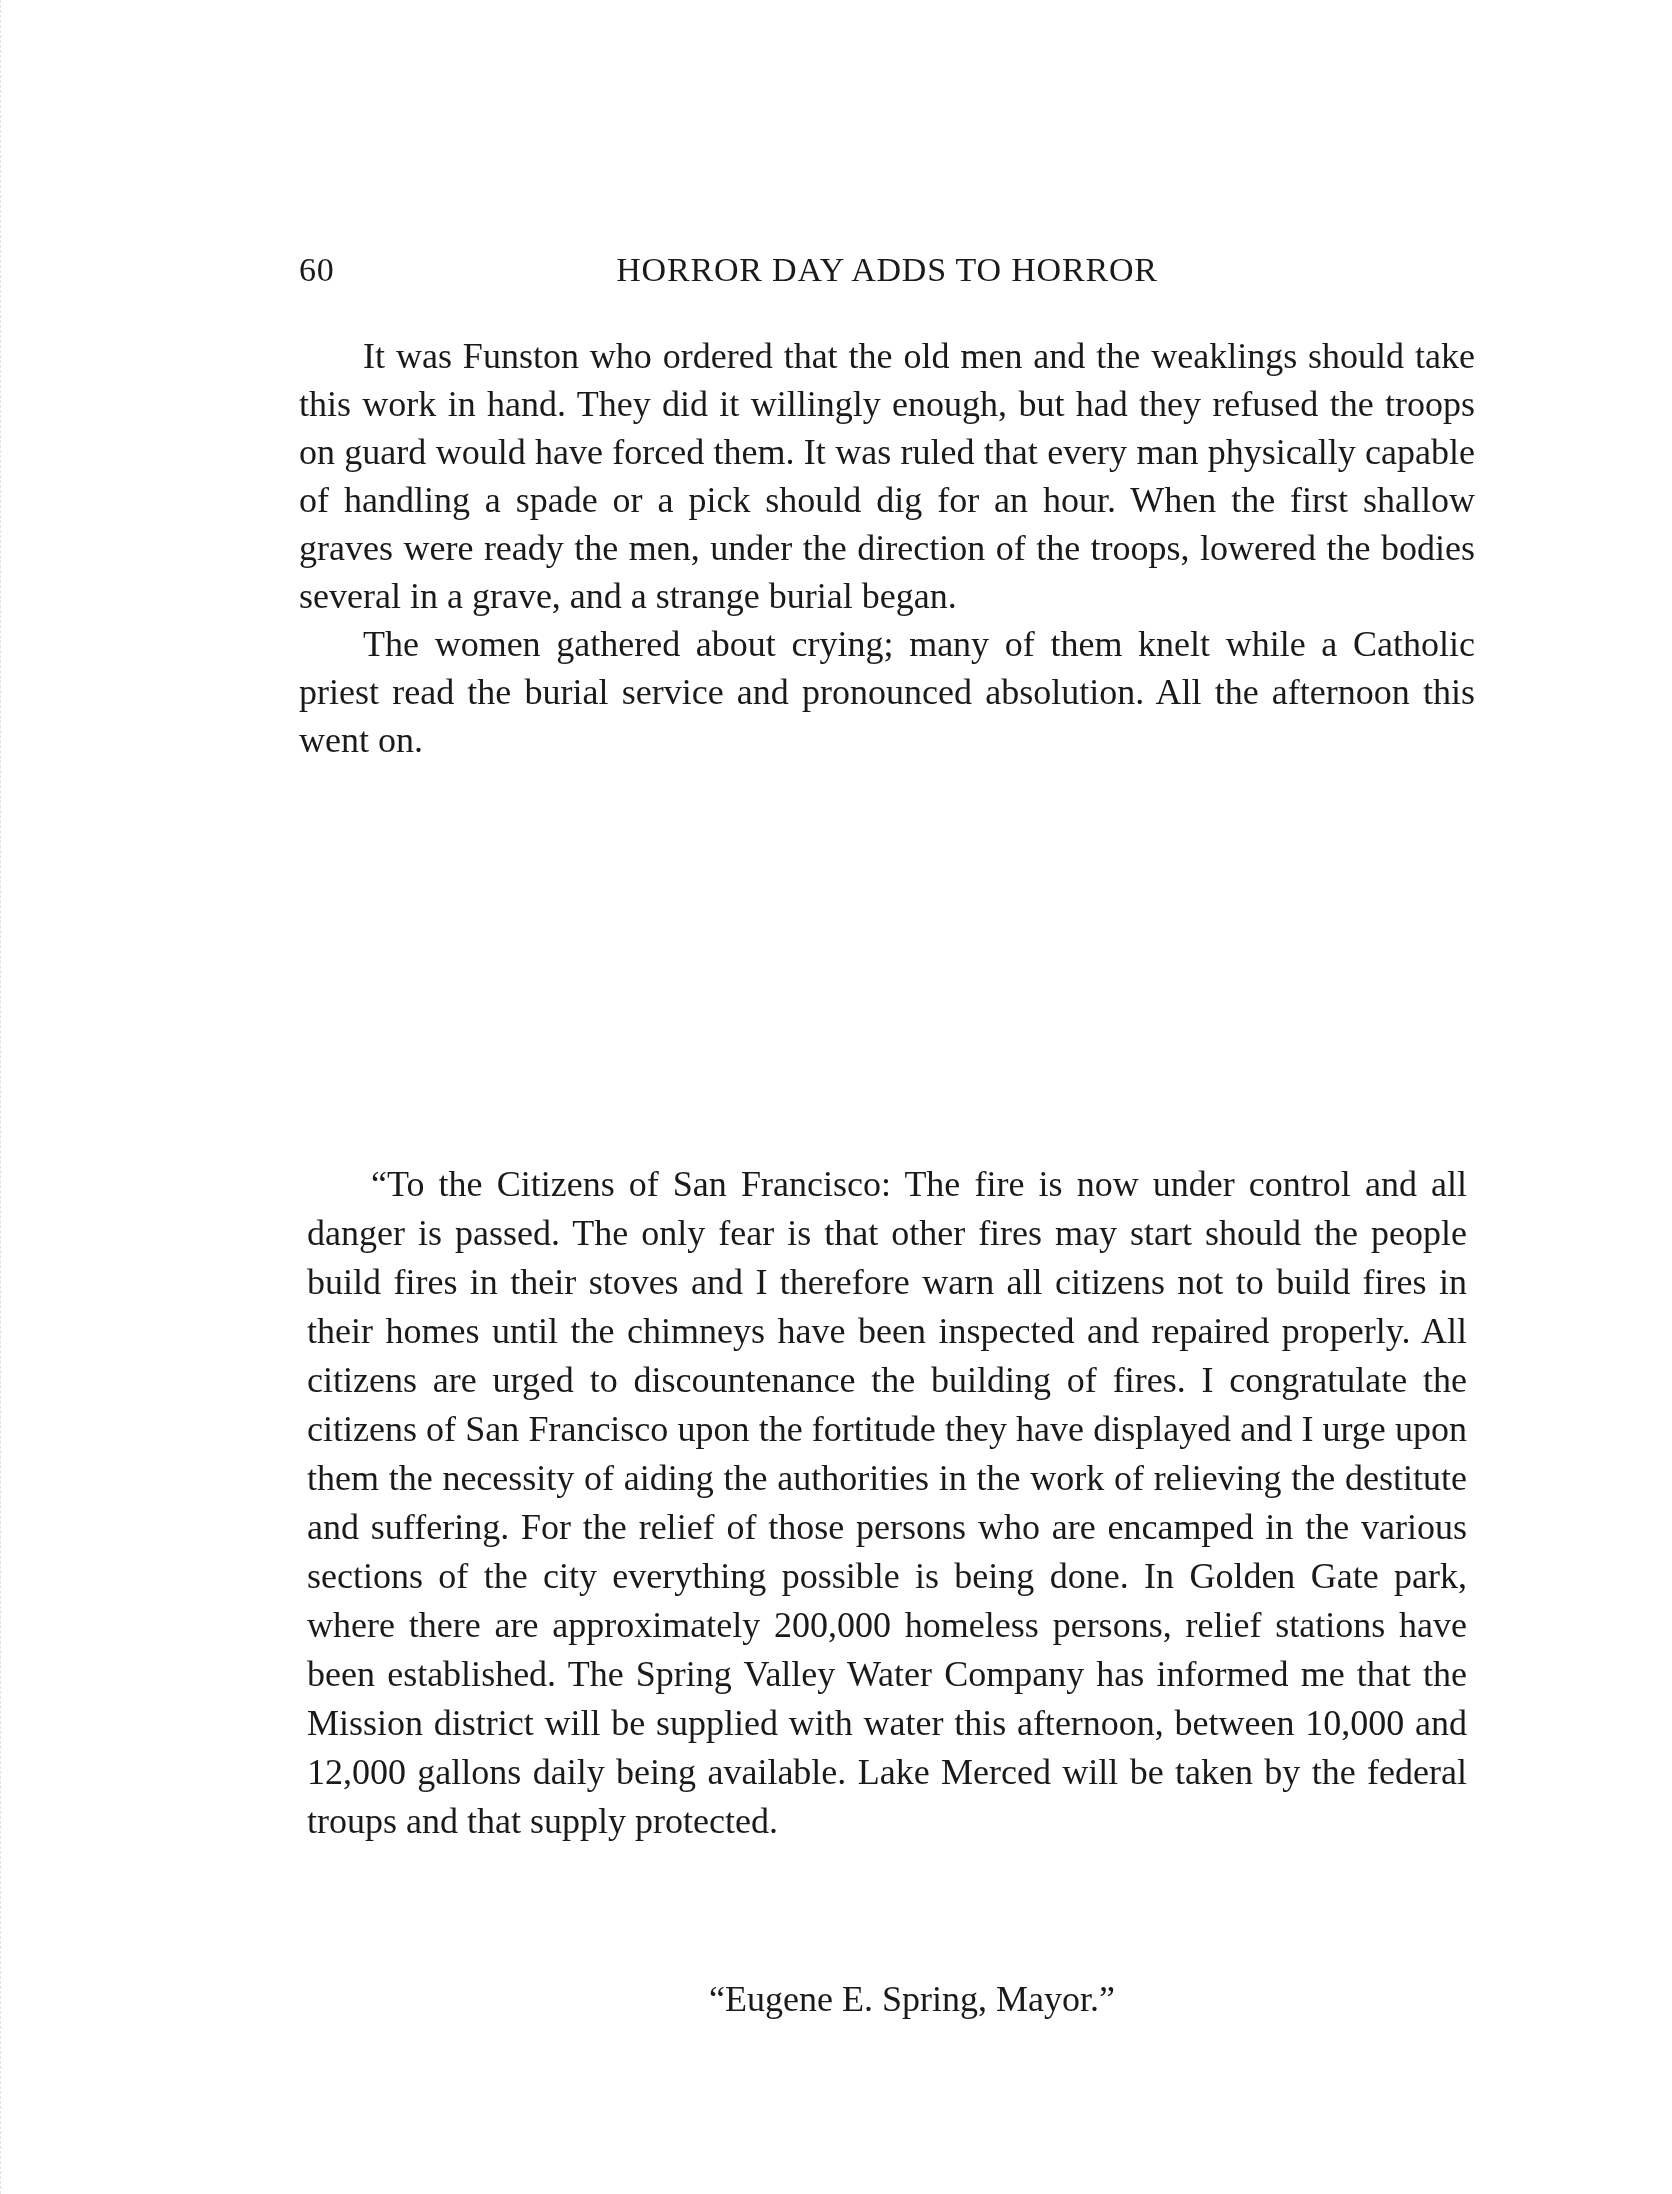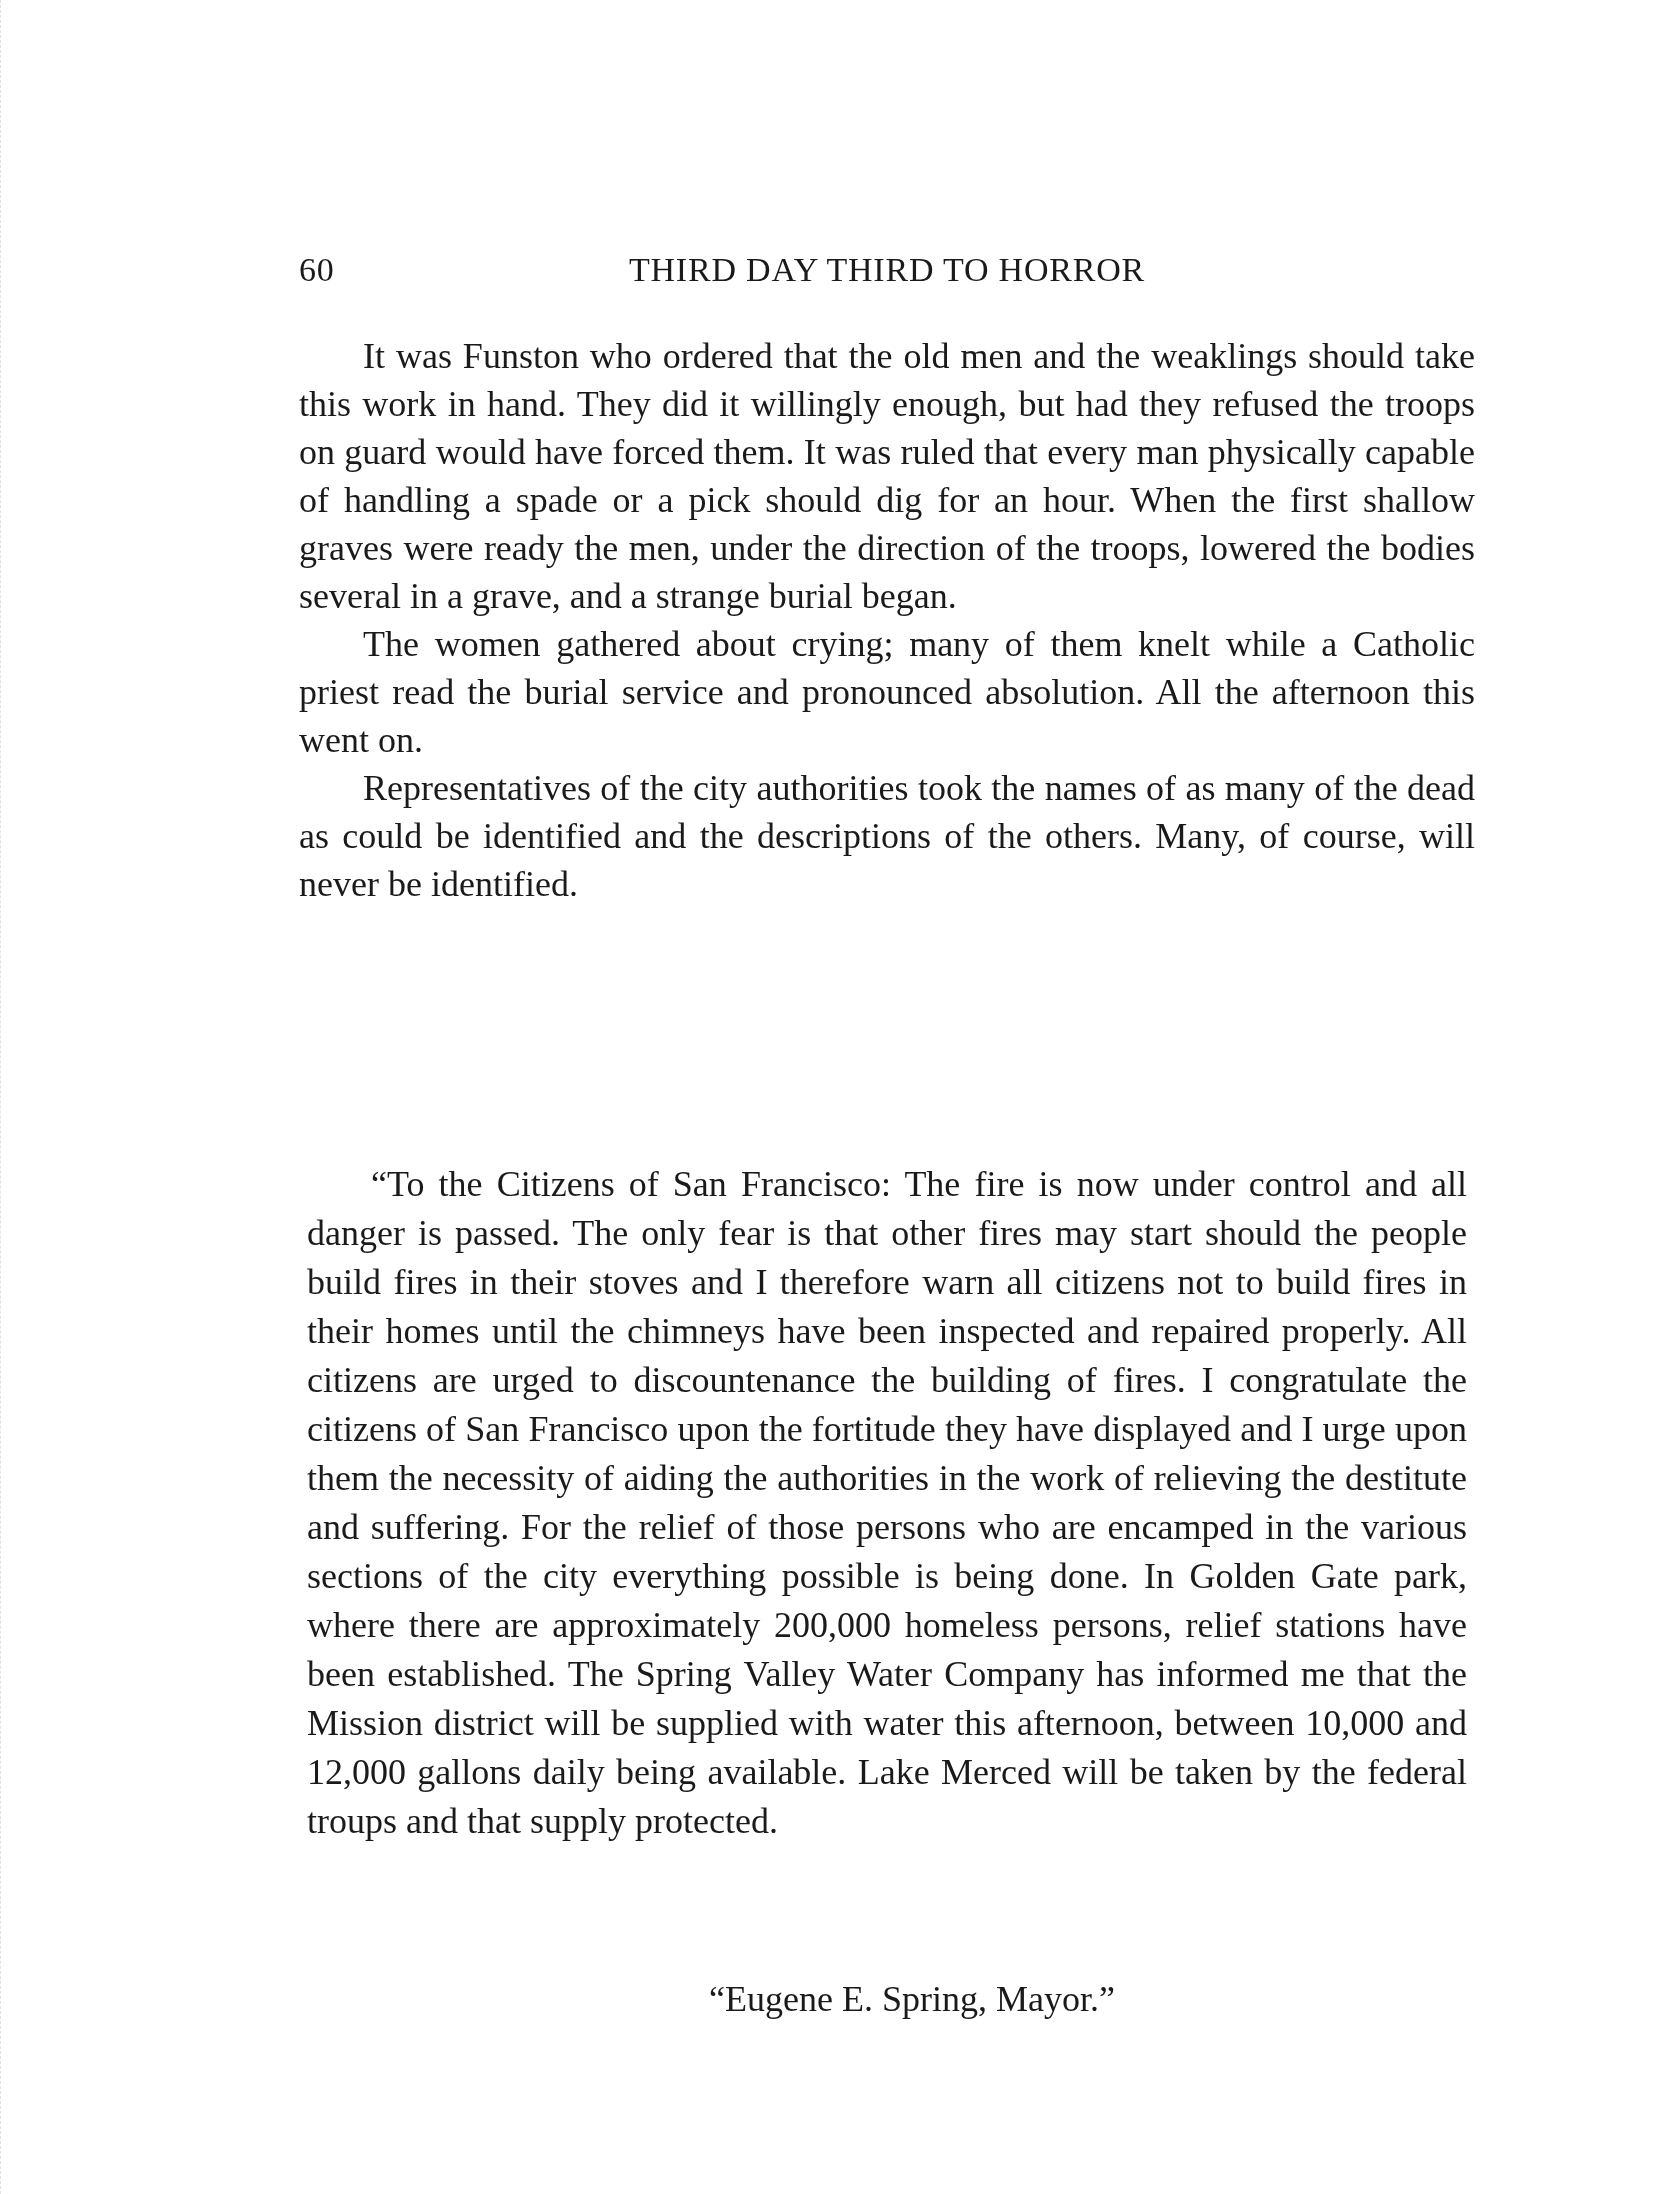--- a/index.html
+++ b/index.html
@@ -21,27 +21,26 @@
             border-left: 0.8px dashed #cfcfcf; opacity: 0.6; }
 </style>
 </head>
 <body>
 
 <div class="page">
   <div class="specks"></div>
 
   <div class="header">
     <span class="page-num">60</span>
-    <span class="running-title">THIRD DAY THIRD TO HORROR</span>
+    <span class="running-title">HORROR DAY ADDS TO HORROR</span>
   </div>
 
   <div class="body-text">
     <p>It was Funston who ordered that the old men and the weaklings should take this work in hand. They did it willingly enough, but had they refused the troops on guard would have forced them. It was ruled that every man physically capable of handling a spade or a pick should dig for an hour. When the first shallow graves were ready the men, under the direction of the troops, lowered the bodies several in a grave, and a strange burial began.</p>
     <p>The women gathered about crying; many of them knelt while a Catholic priest read the burial service and pronounced absolution. All the afternoon this went on.</p>
-    <p>Representatives of the city authorities took the names of as many of the dead as could be identified and the descriptions of the others. Many, of course, will never be identified.</p>
   </div>
 
   <div class="proclamation">
     <p>“To the Citizens of San Francisco: The fire is now under control and all danger is passed. The only fear is that other fires may start should the people build fires in their stoves and I therefore warn all citizens not to build fires in their homes until the chimneys have been inspected and repaired properly. All citizens are urged to discountenance the building of fires. I congratulate the citizens of San Francisco upon the fortitude they have displayed and I urge upon them the necessity of aiding the authorities in the work of relieving the destitute and suffering. For the relief of those persons who are encamped in the various sections of the city everything possible is being done. In Golden Gate park, where there are approximately 200,000 homeless persons, relief stations have been established. The Spring Valley Water Company has informed me that the Mission district will be supplied with water this afternoon, between 10,000 and 12,000 gallons daily being available. Lake Merced will be taken by the federal troups and that supply protected.</p>
   </div>
 
   <div class="signature">“Eugene E. Spring, Mayor.”</div>
 </div>
 
 

